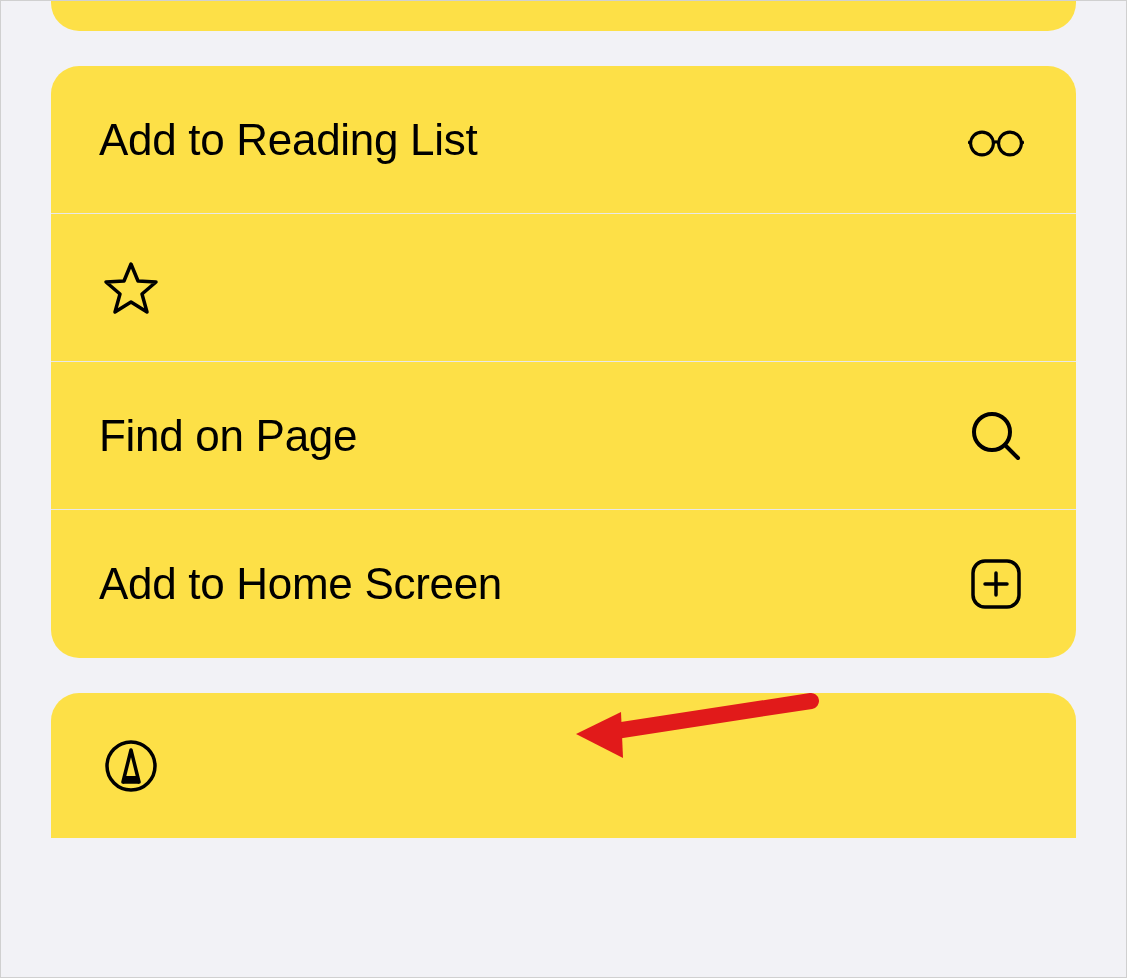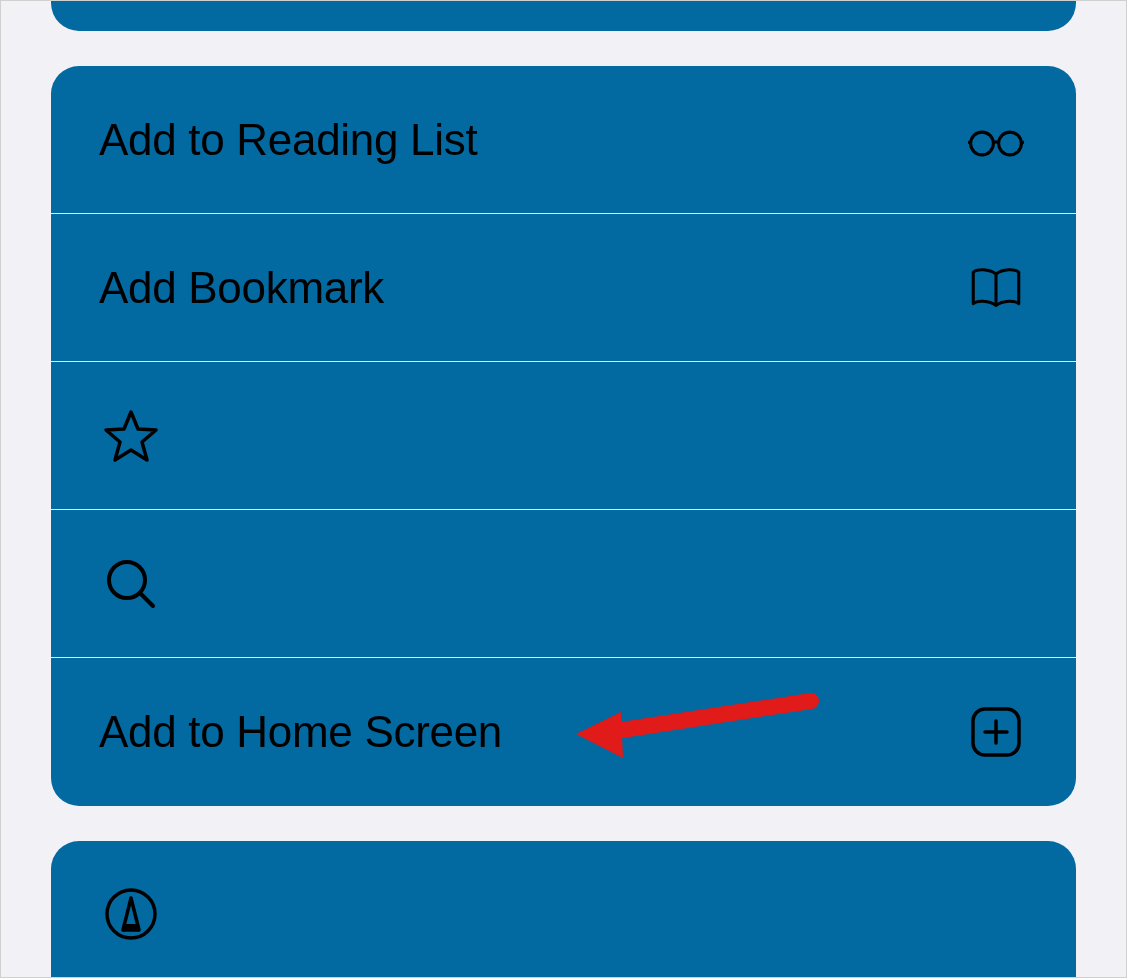--- a/index.html
+++ b/index.html
@@ -10,21 +10,21 @@
     body {
       font-family: -apple-system, BlinkMacSystemFont, "SF Pro Text", "Helvetica Neue", Arial, sans-serif;
       background: #f2f2f6;
       width: 1127px;
       height: 978px;
       overflow: hidden;
       position: relative;
       border: 1px solid #d0d0d0;
     }
     .menu-section {
-      background: #0369a1;
+      background: #fde047;
       border-radius: 28px;
       margin: 0 50px;
       overflow: hidden;
     }
     .section-partial-top {
       margin-top: -120px;
       height: 150px;
       border-radius: 28px;
     }
     .section-main {
@@ -91,39 +91,31 @@
       <svg viewBox="0 0 64 40" fill="none" stroke="#000" stroke-width="3.5">
         <circle cx="16" cy="24" r="13"></circle>
         <circle cx="48" cy="24" r="13"></circle>
         <path d="M29 24 Q32 20 35 24"></path>
         <path d="M3 24 L0 22"></path>
         <path d="M61 24 L64 22"></path>
       </svg>
     </span>
   </div>
 
-  <div class="menu-item">
-    <span class="menu-label">Add Bookmark</span>
-    <span class="icon-wrap">
-      <svg viewBox="0 0 64 52" fill="none" stroke="#000" stroke-width="3.5" stroke-linejoin="round">
-        <path d="M32 10 C24 4 10 4 6 8 L6 44 C10 40 24 40 32 46 C40 40 54 40 58 44 L58 8 C54 4 40 4 32 10 Z"></path>
-        <path d="M32 10 L32 46"></path>
-      </svg>
-    </span>
-  </div>
 
   <div class="menu-item">
     <span class="icon-wrap">
       <svg viewBox="0 0 56 56" fill="none" stroke="#000" stroke-width="3.5" stroke-linejoin="round">
         <path d="M28 4 L35 21 L53 22 L39 34 L44 52 L28 42 L12 52 L17 34 L3 22 L21 21 Z"></path>
       </svg>
     </span>
   </div>
 
   <div class="menu-item">
+    <span class="menu-label">Find on Page</span>
     <span class="icon-wrap">
       <svg viewBox="0 0 56 56" fill="none" stroke="#000" stroke-width="4" stroke-linecap="round">
         <circle cx="24" cy="24" r="18"></circle>
         <path d="M37 37 L50 50"></path>
       </svg>
     </span>
   </div>
 
   <div class="menu-item">
     <span class="menu-label">Add to Home Screen</span>

